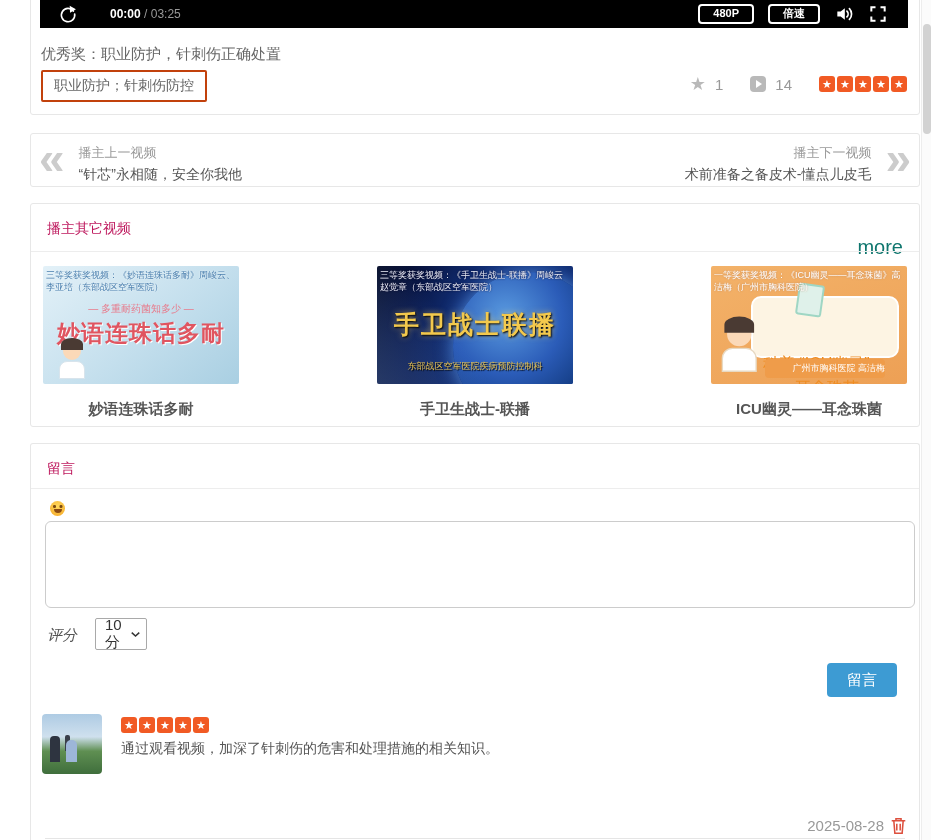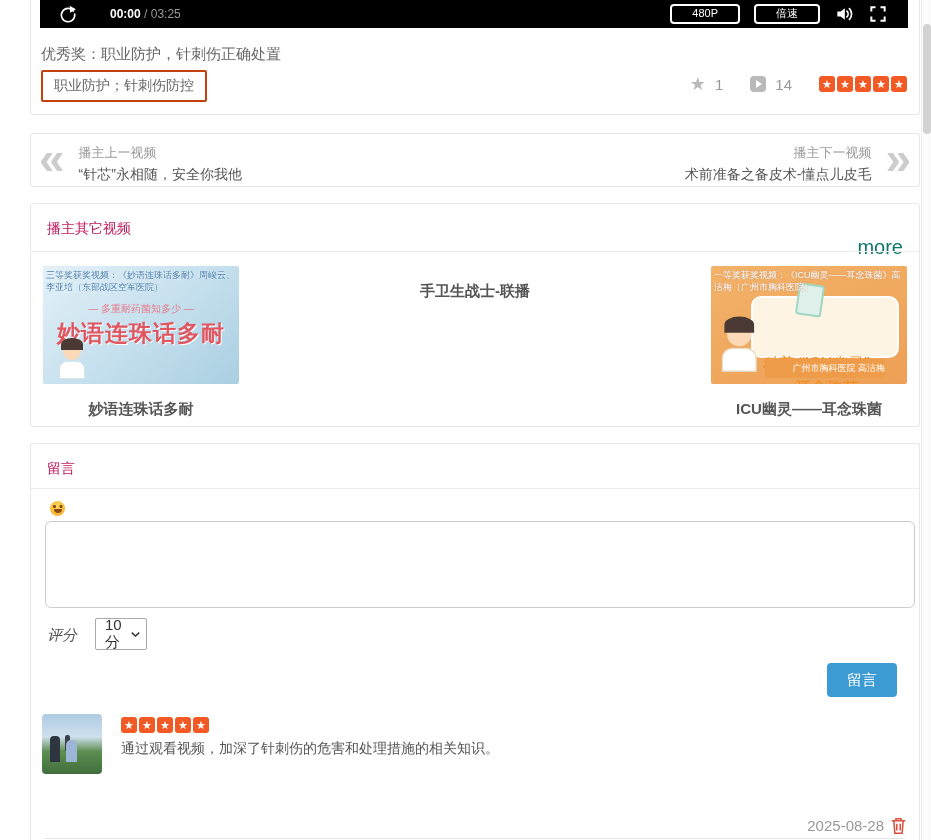--- a/index.html
+++ b/index.html
@@ -9,22 +9,22 @@
   .box { position:absolute; left:30px; width:890px; background:#fff;
     border:1px solid #e7e7e7; border-radius:3px; }
 
   
   #player { position:absolute; left:40px; top:0; width:868px; height:28px;
     background:#000; display:flex; align-items:center; z-index:3; }
   .p-left { display:flex; align-items:center; gap:10px; margin-left:18px; }
   .p-time { font-size:12px; color:#999; margin-left:22px; white-space:nowrap; }
   .p-time b { color:#fff; font-weight:bold; }
   .p-right { margin-left:auto; display:flex; align-items:center; gap:14px; margin-right:20px; }
-  .p-btn { border:2px solid #fff; border-radius:4px; color:#fff; font-weight:normal;
-    font-size:11px; padding:1px 20px; background:transparent; cursor:pointer; line-height:1.2; }
+  .p-btn { border:2px solid #fff; border-radius:4px; color:#fff; font-weight:bold;
+    font-size:11px; padding:1px 13px; background:transparent; cursor:pointer; line-height:1.2; }
   .p-icon { width:20px; height:20px; display:block; cursor:pointer; }
 
   
   #box1 { top:-20px; height:135px; }
   #video-title { position:absolute; left:10px; top:64px; font-size:15px; color:#666; }
   #tag { position:absolute; left:10px; top:89px; border:2px solid #c2410c; border-radius:2px;
     padding:5px 11px; font-size:14px; color:#666; background:#fff; }
   #stats { position:absolute; right:12px; top:94px; display:flex; align-items:center; gap:9px; }
   .gray-star { color:#b9b9b9; font-size:18px; line-height:1; }
   .count { color:#999; font-size:15px; margin-right:18px; }
@@ -219,20 +219,27 @@
         <div class="main">妙语连珠话多耐</div>
         <div class="person">
             <div class="head"></div>
             <div class="body"></div>
           </div>
       </div>
       <div class="card-title">妙语连珠话多耐</div>
     </div>
 
     <div class="card">
+      <div class="thumb t2">
+        <div class="earth"></div>
+        <div class="beam"></div>
+        <div class="cap">三等奖获奖视频：《手卫生战士-联播》周峻云 赵觉章（东部战区空军医院）</div>
+        <div class="main">手卫战士联播</div>
+        <div class="sub">东部战区空军医院疾病预防控制科</div>
+      </div>
       <div class="card-title">手卫生战士-联播</div>
     </div>
 
     <div class="card">
       <div class="thumb t3">
         <div class="panel"></div>
         <div class="clip"></div>
         <div class="cap">一等奖获奖视频：《ICU幽灵——耳念珠菌》高洁梅（广州市胸科医院）</div>
         <div class="main">科普 “ICU幽灵” ——耳念珠菌</div>
         <div class="banner">广州市胸科医院 高洁梅</div>

